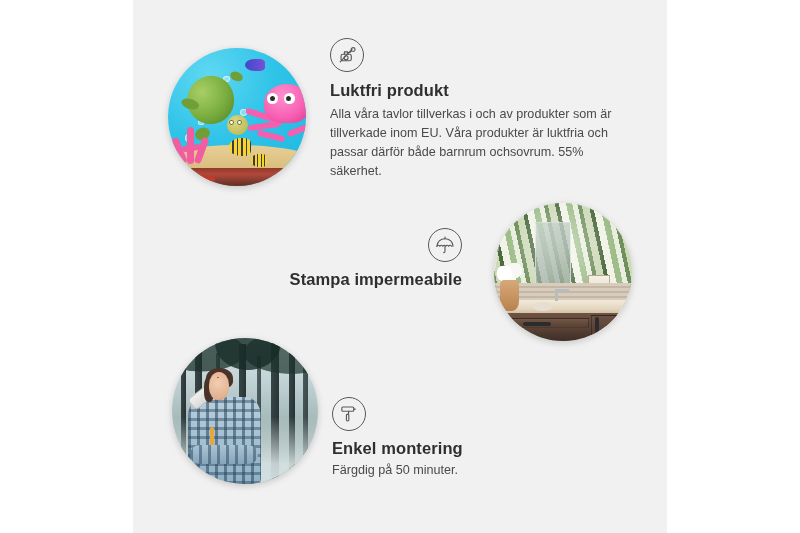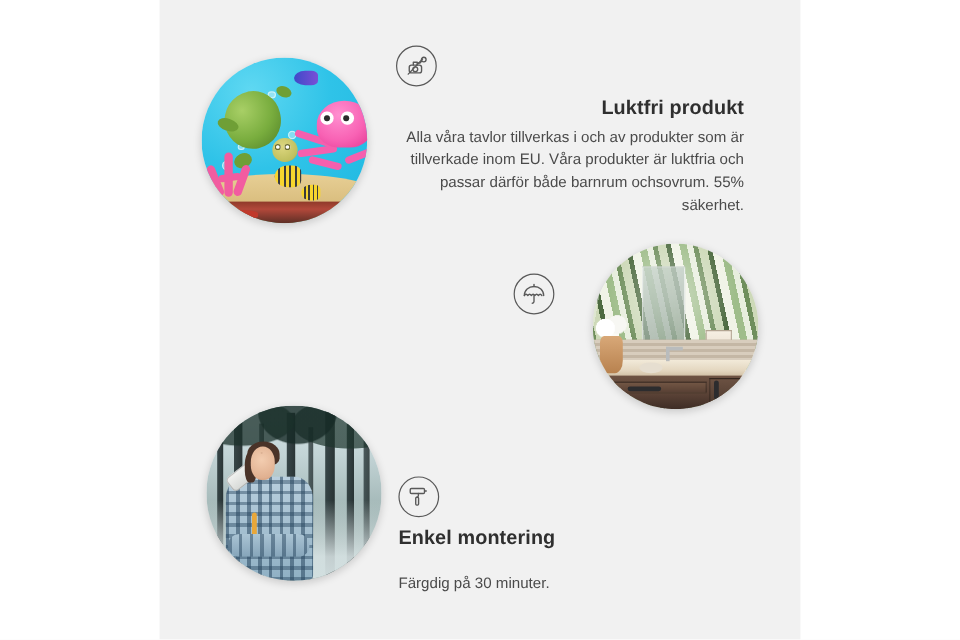--- a/index.html
+++ b/index.html
@@ -303,33 +303,33 @@
     color: #2f2f2f;
     letter-spacing: .1px;
   }
   .feat-body {
     font-size: 12.6px;
     line-height: 1.5;
     color: #4a4a4a;
   }
 
   
-  #feature-odour { left: 330px; top: 38px; width: 290px; text-align: right; }
+  #feature-odour { left: 330px; top: 38px; width: 290px; text-align: left; }
   #feature-odour .icon-badge { margin-bottom: 9px; }
   #feature-odour .feat-title { margin-bottom: 5px; }
 
   
   #feature-water { left: 190px; top: 228px; width: 272px; text-align: right; }
   #feature-water .icon-badge { margin-left: auto; margin-bottom: 8px; }
   #feature-water .feat-title { margin-bottom: 4px; }
 
   
   #feature-mount { left: 332px; top: 397px; width: 270px; text-align: left; }
   #feature-mount .icon-badge { margin-bottom: 8px; }
-  #feature-mount .feat-title { margin-bottom: 19px; }
+  #feature-mount .feat-title { margin-bottom: 3px; }
 </style>
 </head>
 <body>
 
 <div id="stage">
 
   <div id="panel"></div>
 
   <div class="circle" id="circle-ocean">
     <div class="inner">
@@ -434,28 +434,29 @@
 
   <div class="feature" id="feature-water">
     <div class="icon-badge">
       <svg width="22" height="22" viewBox="0 0 24 24" fill="none" stroke="#595959" stroke-width="1.25" stroke-linecap="round" stroke-linejoin="round">
         <path d="M3.2 13.4c0-4.9 3.9-8.2 8.8-8.2s8.8 3.3 8.8 8.2"></path>
         <path d="M3.2 13.4c1.1-1.5 2.1-1.5 3.2 0 1.1-1.5 2.1-1.5 3.2 0 1.1-1.5 2.1-1.5 3.2 0 1.1-1.5 2.1-1.5 3.2 0 1.1-1.5 2.1-1.5 3.2 0"></path>
         <path d="M12 5.2V3.4"></path>
         <path d="M12 13.4v5.4c0 .9-.7 1.6-1.6 1.6"></path>
       </svg>
     </div>
+    <div class="feat-title">Stampa impermeabile</div>
   </div>
 
   <div class="feature" id="feature-mount">
     <div class="icon-badge">
       <svg width="22" height="22" viewBox="0 0 24 24" fill="none" stroke="#595959" stroke-width="1.25" stroke-linecap="round" stroke-linejoin="round">
         <rect x="4.2" y="4.4" width="13" height="4.6" rx="1.1"></rect>
         <path d="M17.2 6.7h1.6"></path>
         <path d="M11.6 9v2.1c0 .7-.6 1.3-1.3 1.3"></path>
         <rect x="9.2" y="12.4" width="2.6" height="7.2" rx="1"></rect>
       </svg>
     </div>
     <div class="feat-title">Enkel montering</div>
-    <div class="feat-body">Färgdig på 30 minuter.</div>
+    <div class="feat-body">Färgdig på 50 minuter.</div>
   </div>
 
 </div>
 
 </body></html>

